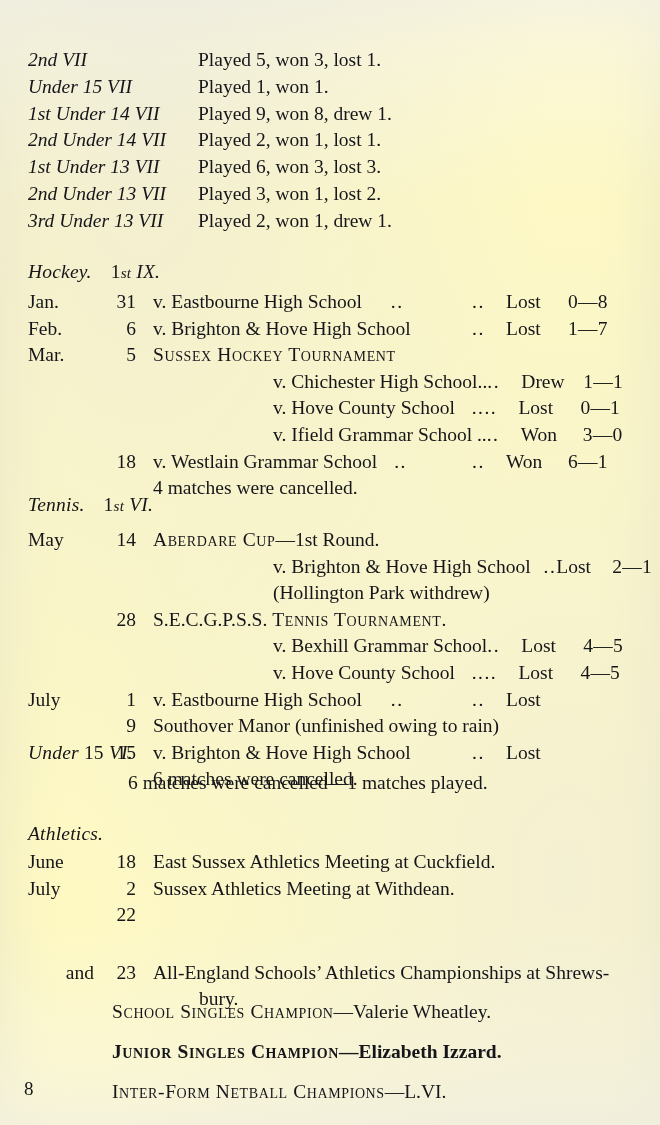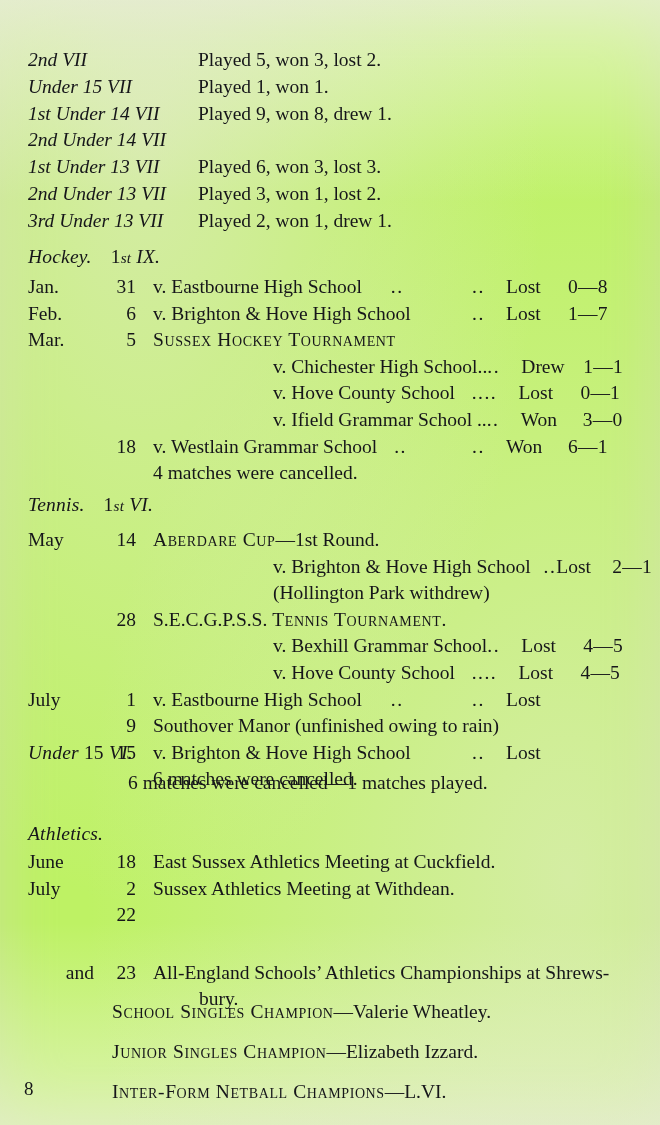--- a/index.html
+++ b/index.html
@@ -5,21 +5,21 @@
 <style>
   html, body {
     margin: 0;
     padding: 0;
     background: #ffffff;
   }
   .page {
     position: relative;
     width: 660px;
     height: 1125px;
-    background: #bef264;
+    background: #fef9c3;
     font-family: "Liberation Serif", "DejaVu Serif", serif;
     color: #16161a;
     overflow: hidden;
     
     box-shadow: inset 0 0 60px rgba(210,208,200,0.45);
   }
   .paper-grain {
     position: absolute;
     inset: 0;
     pointer-events: none;
@@ -146,48 +146,49 @@
 </head>
 <body>
 
 <div class="page">
   <div class="paper-grain"></div>
   <div class="content">
 
     <div class="block" style="top:47px;">
       <div class="summary-row">
         <span class="summary-label">2nd VII</span>
-        <span class="summary-value">Played 5, won 3, lost 2.</span>
+        <span class="summary-value">Played 5, won 3, lost 1.</span>
       </div>
       <div class="summary-row">
         <span class="summary-label">Under 15 VII</span>
         <span class="summary-value">Played 1, won 1.</span>
       </div>
       <div class="summary-row">
         <span class="summary-label">1st Under 14 VII</span>
         <span class="summary-value">Played 9, won 8, drew 1.</span>
       </div>
       <div class="summary-row">
         <span class="summary-label">2nd Under 14 VII</span>
+        <span class="summary-value">Played 2, won 1, lost 1.</span>
       </div>
       <div class="summary-row">
         <span class="summary-label">1st Under 13 VII</span>
         <span class="summary-value">Played 6, won 3, lost 3.</span>
       </div>
       <div class="summary-row">
         <span class="summary-label">2nd Under 13 VII</span>
         <span class="summary-value">Played 3, won 1, lost 2.</span>
       </div>
       <div class="summary-row">
         <span class="summary-label">3rd Under 13 VII</span>
         <span class="summary-value">Played 2, won 1, drew 1.</span>
       </div>
     </div>
 
-    <div class="block" style="top:244px;">
+    <div class="block" style="top:259px;">
       <div class="sec-head">
         <span>Hockey.</span>
         <span style="display:inline-block;width:14px;"></span><span class="up">1</span><span class="ord"><span class="sfx">st</span></span>
         <span class="ord">IX.</span>
       </div>
 
       <div class="row" style="margin-top:3px;">
         <span class="col-month">Jan.</span>
         <span class="col-day">31</span>
         <span class="col-desc">
@@ -398,21 +399,21 @@
         <span class="col-month"></span>
         <span class="col-day"></span>
         <span class="col-desc" style="padding-left:63px;">bury.</span>
       </div>
     </div>
 
     <div class="block" style="top:992px;">
       <div class="row" style="line-height:40px;">
         <span class="col-desc indent-champ"><span class="smallcaps">School Singles Champion</span><span>—</span><span>Valerie Wheatley.</span></span>
       </div>
-      <div class="row" style="line-height:40px;">
+      <div class="row" style="line-height:40px;font-weight:bold;">
         <span class="col-desc indent-champ"><span class="smallcaps">Junior Singles Champion</span><span>—</span><span>Elizabeth Izzard.</span></span>
       </div>
       <div class="row" style="line-height:40px;">
         <span class="col-desc indent-champ"><span class="smallcaps">Inter-Form Netball Champions</span><span>—</span><span>L.VI.</span></span>
       </div>
     </div>
 
     <div class="page-num">8</div>
 
   </div>

